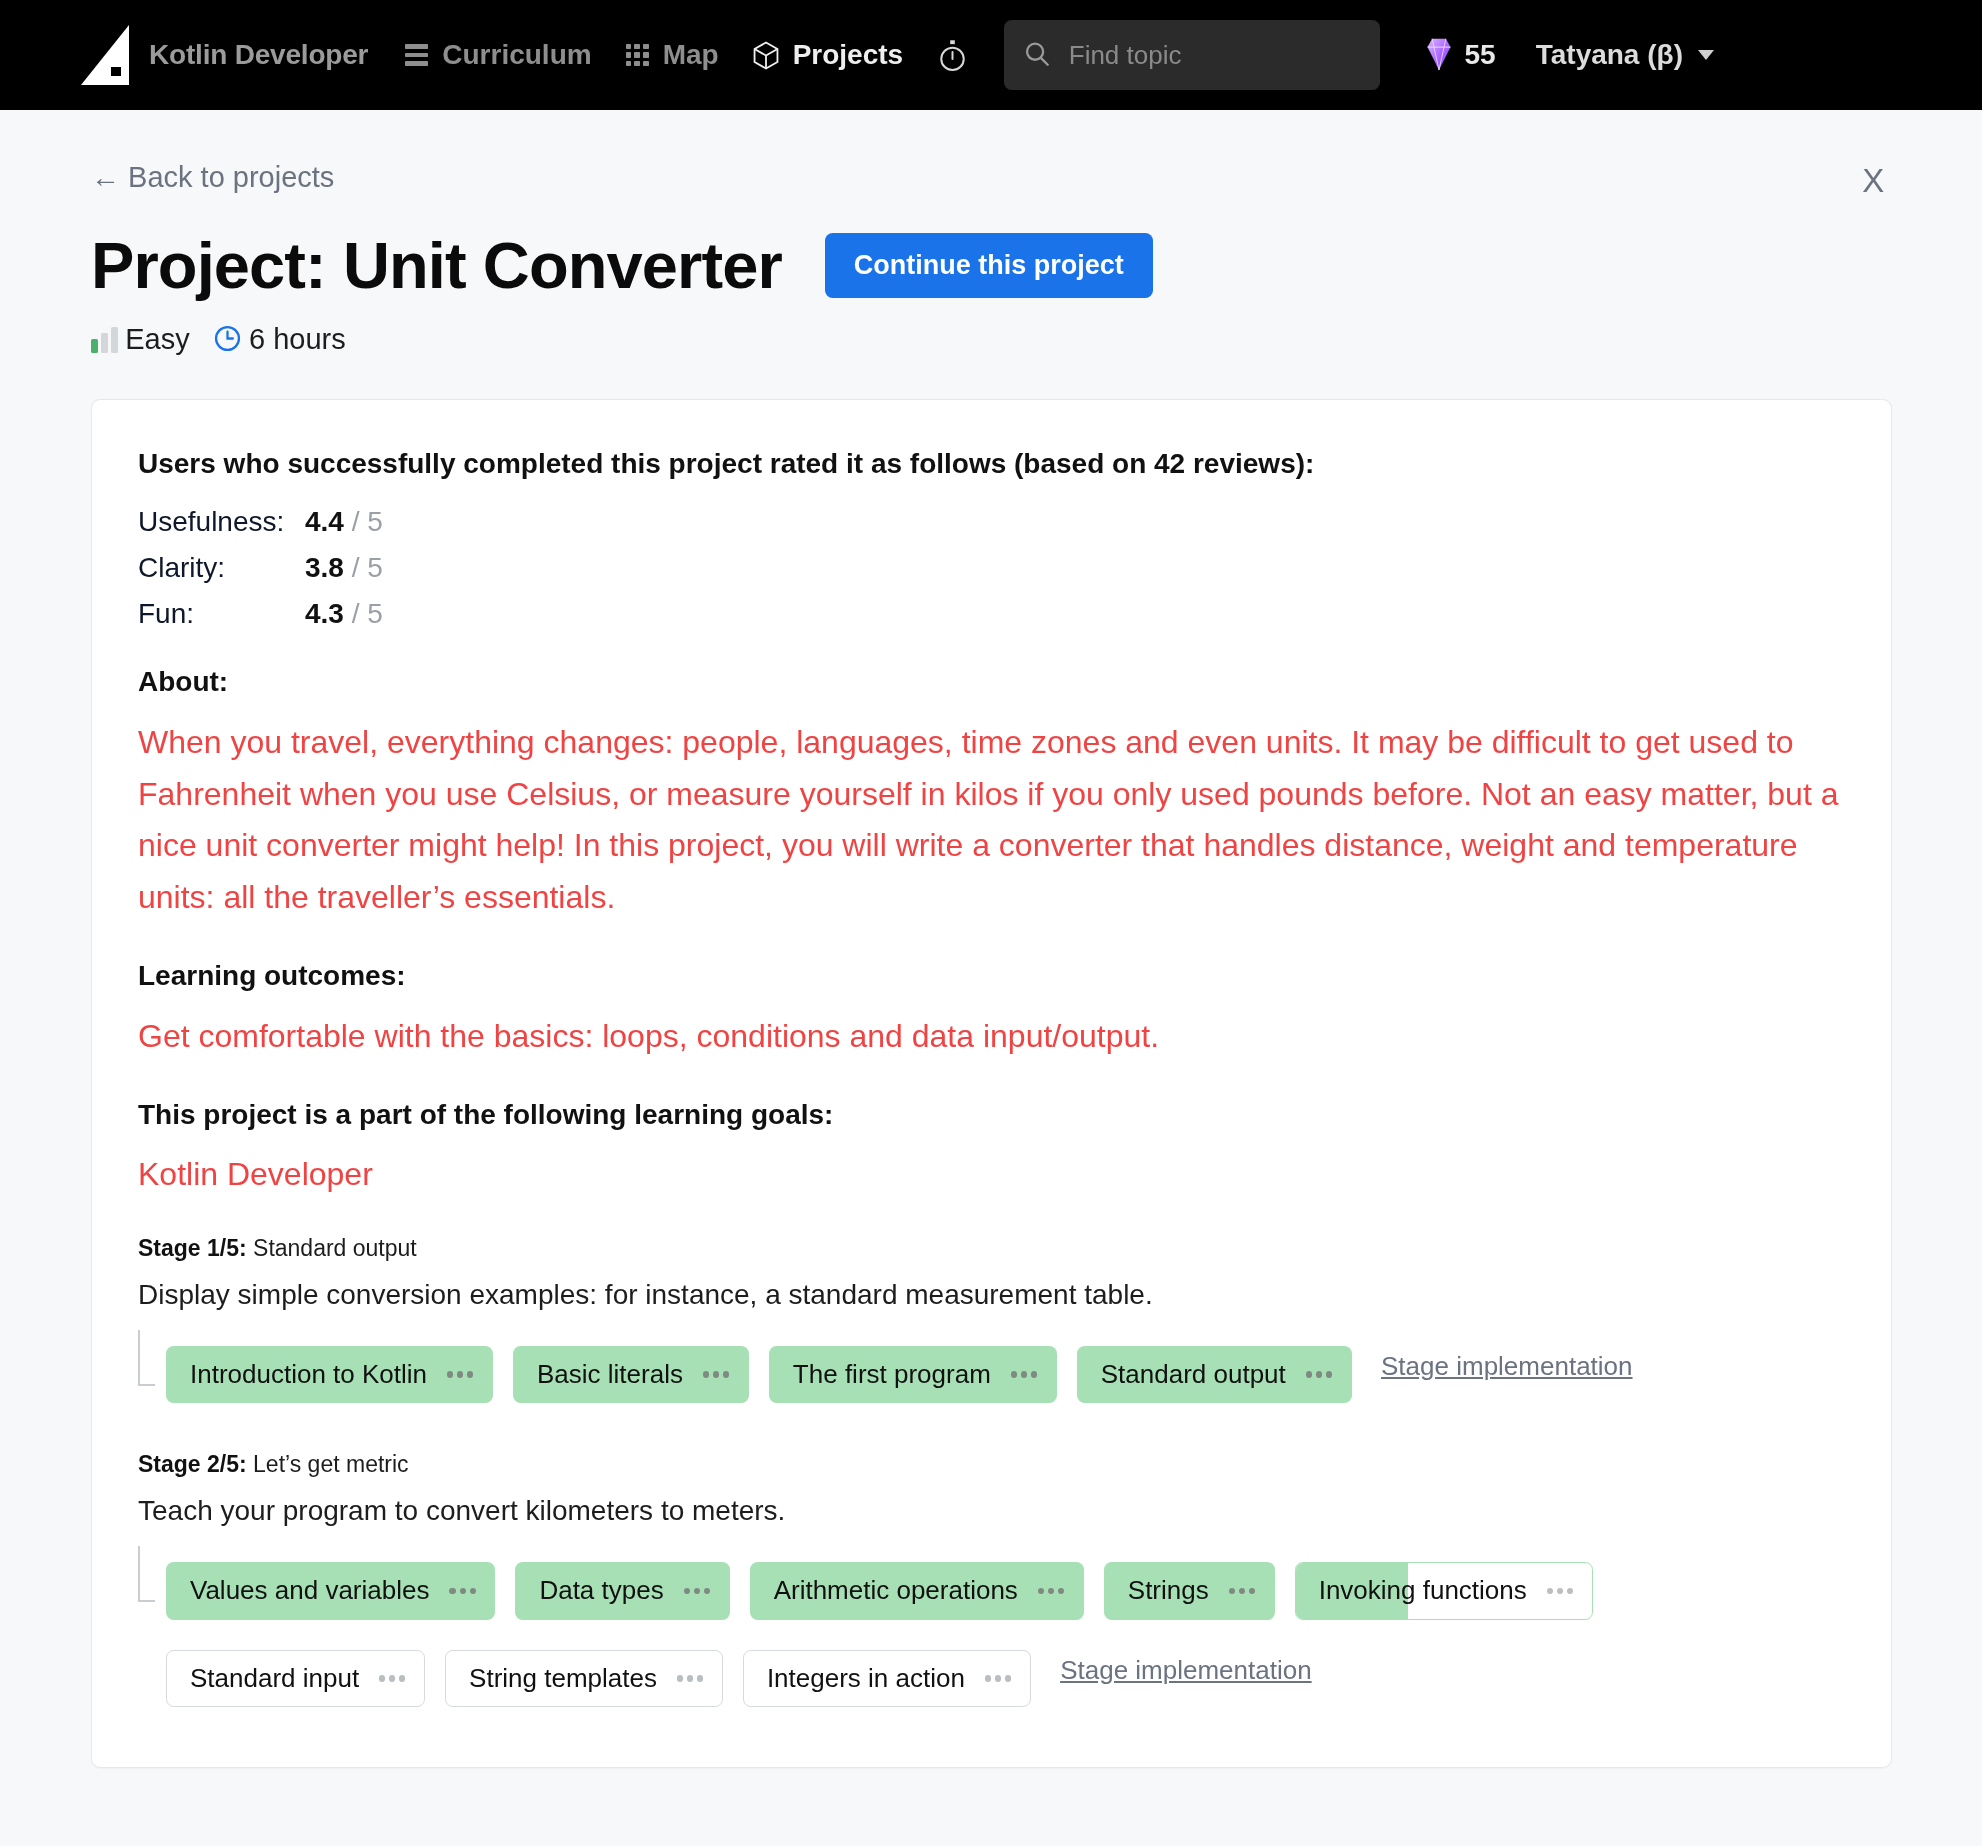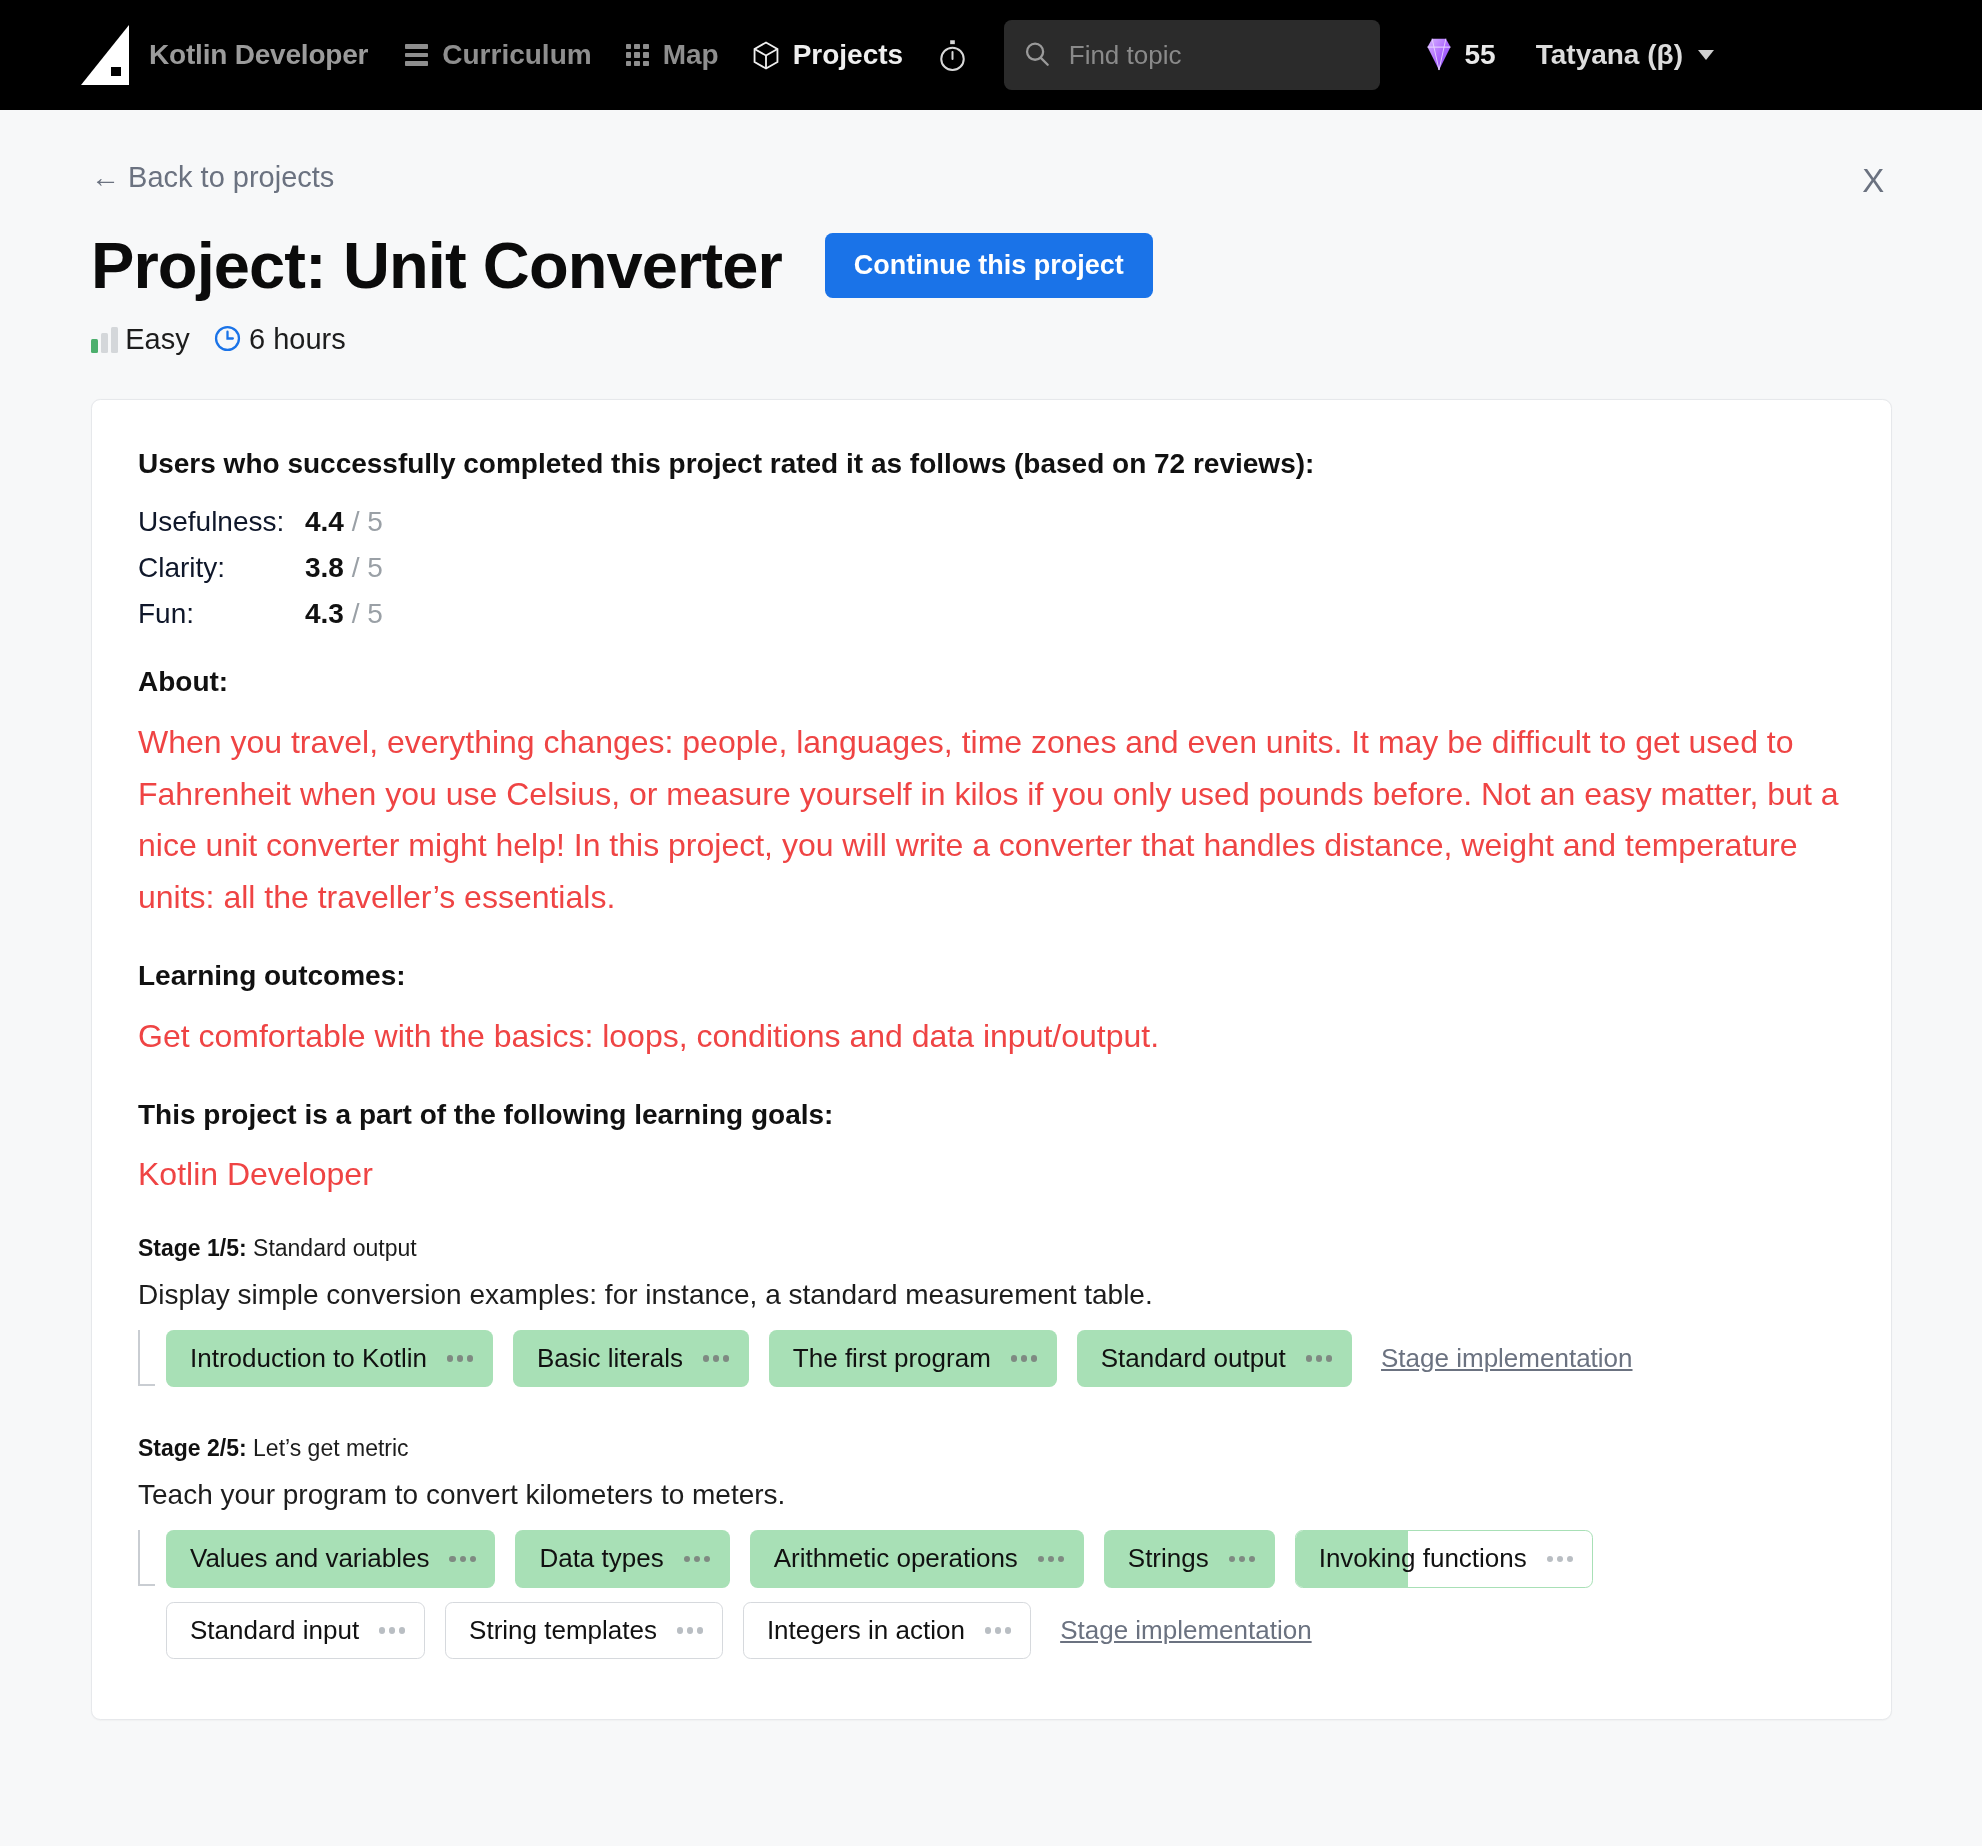--- a/index.html
+++ b/index.html
@@ -265,20 +265,21 @@
     gap: 20px;
     border-radius: 7.7px;
     padding: 12.4px 18.6px 12.4px 23px;
     font-size: 26px;
     color: #111111;
     cursor: pointer;
     white-space: nowrap;
     position: relative;
     overflow: hidden;
     border: 0.8px solid transparent;
+    margin-top: 16px;
   }
   .chip.done { background: #a8e0b6; }
   .chip.todo { background: #ffffff; border: 0.8px solid #d6d9dd; }
   .chip.partial { background: #ffffff; border: 0.8px solid #a8e0b6; }
   .chip .fill {
     position: absolute;
     left: 0; top: 0; bottom: 0;
     background: #a8e0b6;
     z-index: 0;
   }
@@ -408,21 +409,21 @@
       <svg width="29" height="29" viewBox="0 0 38 38" fill="none">
         <circle cx="19" cy="19" r="15" stroke="#1a73e8" stroke-width="3" fill="none"></circle>
         <path d="M19 10 L19 19 L26 19" stroke="#1a73e8" stroke-width="3" stroke-linecap="round" fill="none"></path>
       </svg>
     </span>
     <span class="meta-text">6 hours</span>
   </div>
 
   <div class="card">
 
-    <div class="rate-head">Users who successfully completed this project rated it as follows (based on 72 reviews):</div>
+    <div class="rate-head">Users who successfully completed this project rated it as follows (based on 42 reviews):</div>
 
     <div class="rate-row">
       <span class="rate-label">Usefulness:</span>
       <span class="rate-value">4.4</span>
       <span class="rate-max">/&nbsp;<span>5</span></span>
     </div>
     <div class="rate-row">
       <span class="rate-label">Clarity:</span>
       <span class="rate-value">3.8</span>
       <span class="rate-max">/&nbsp;<span>5</span></span>

